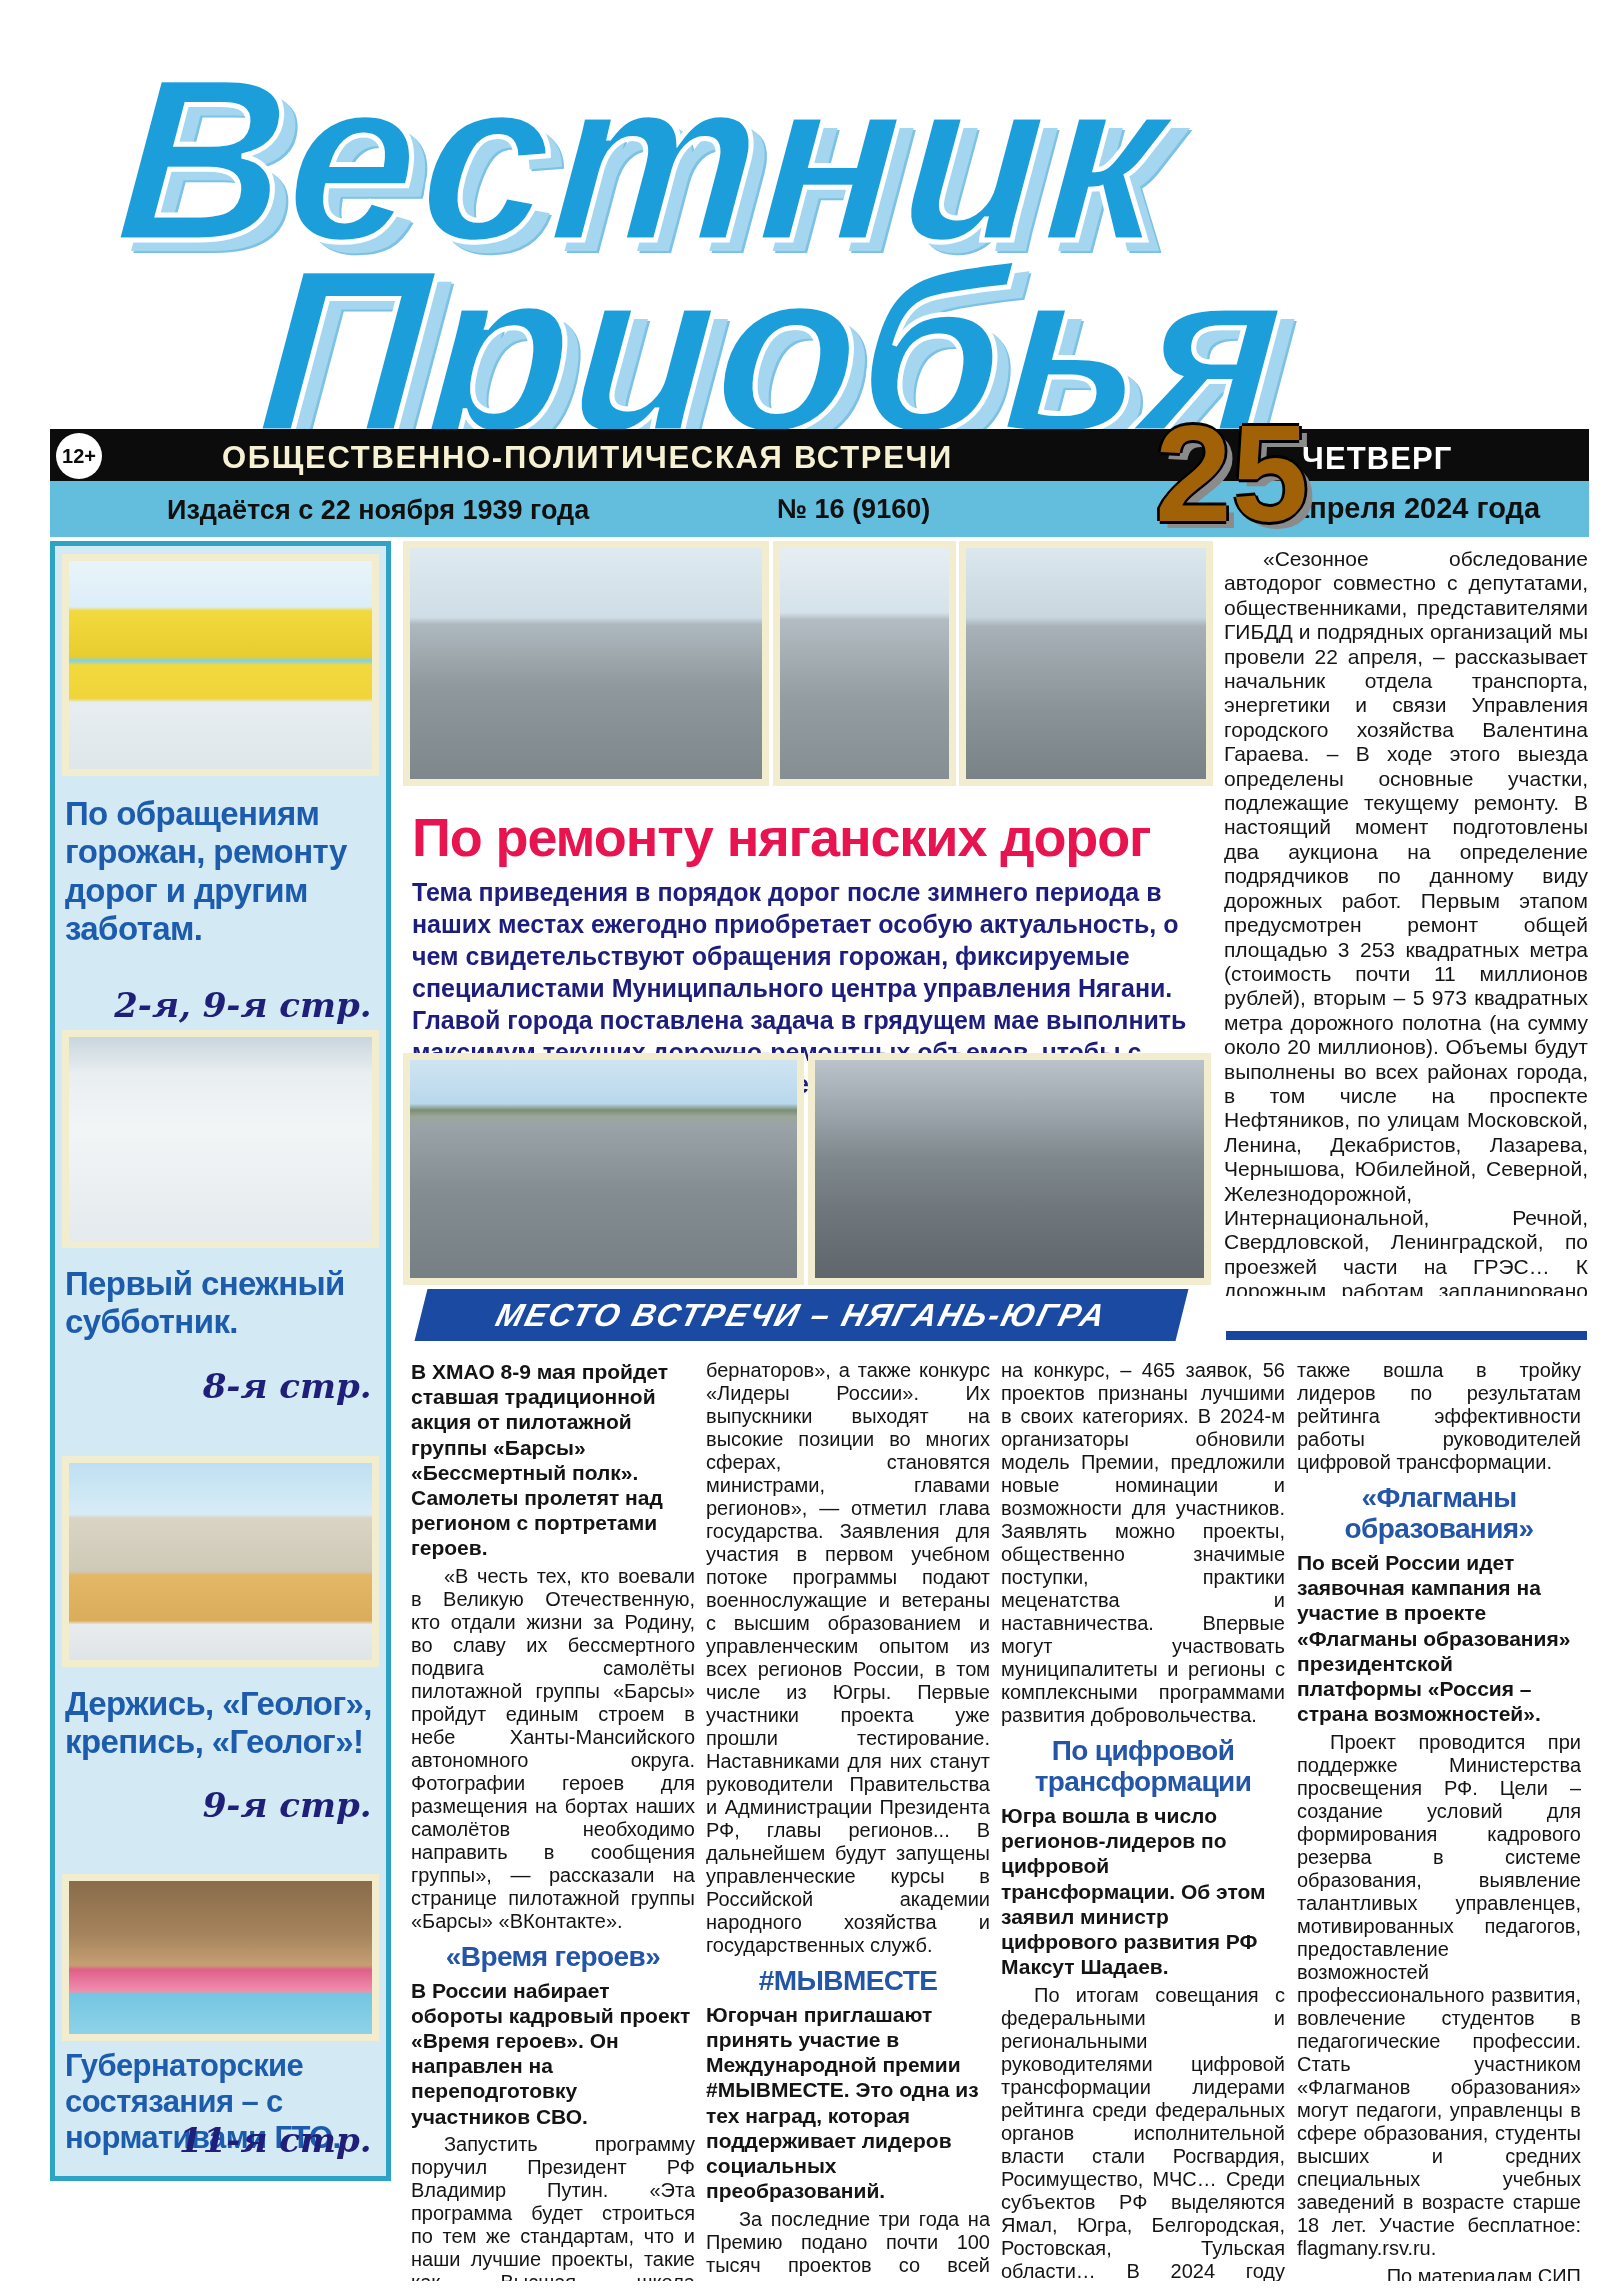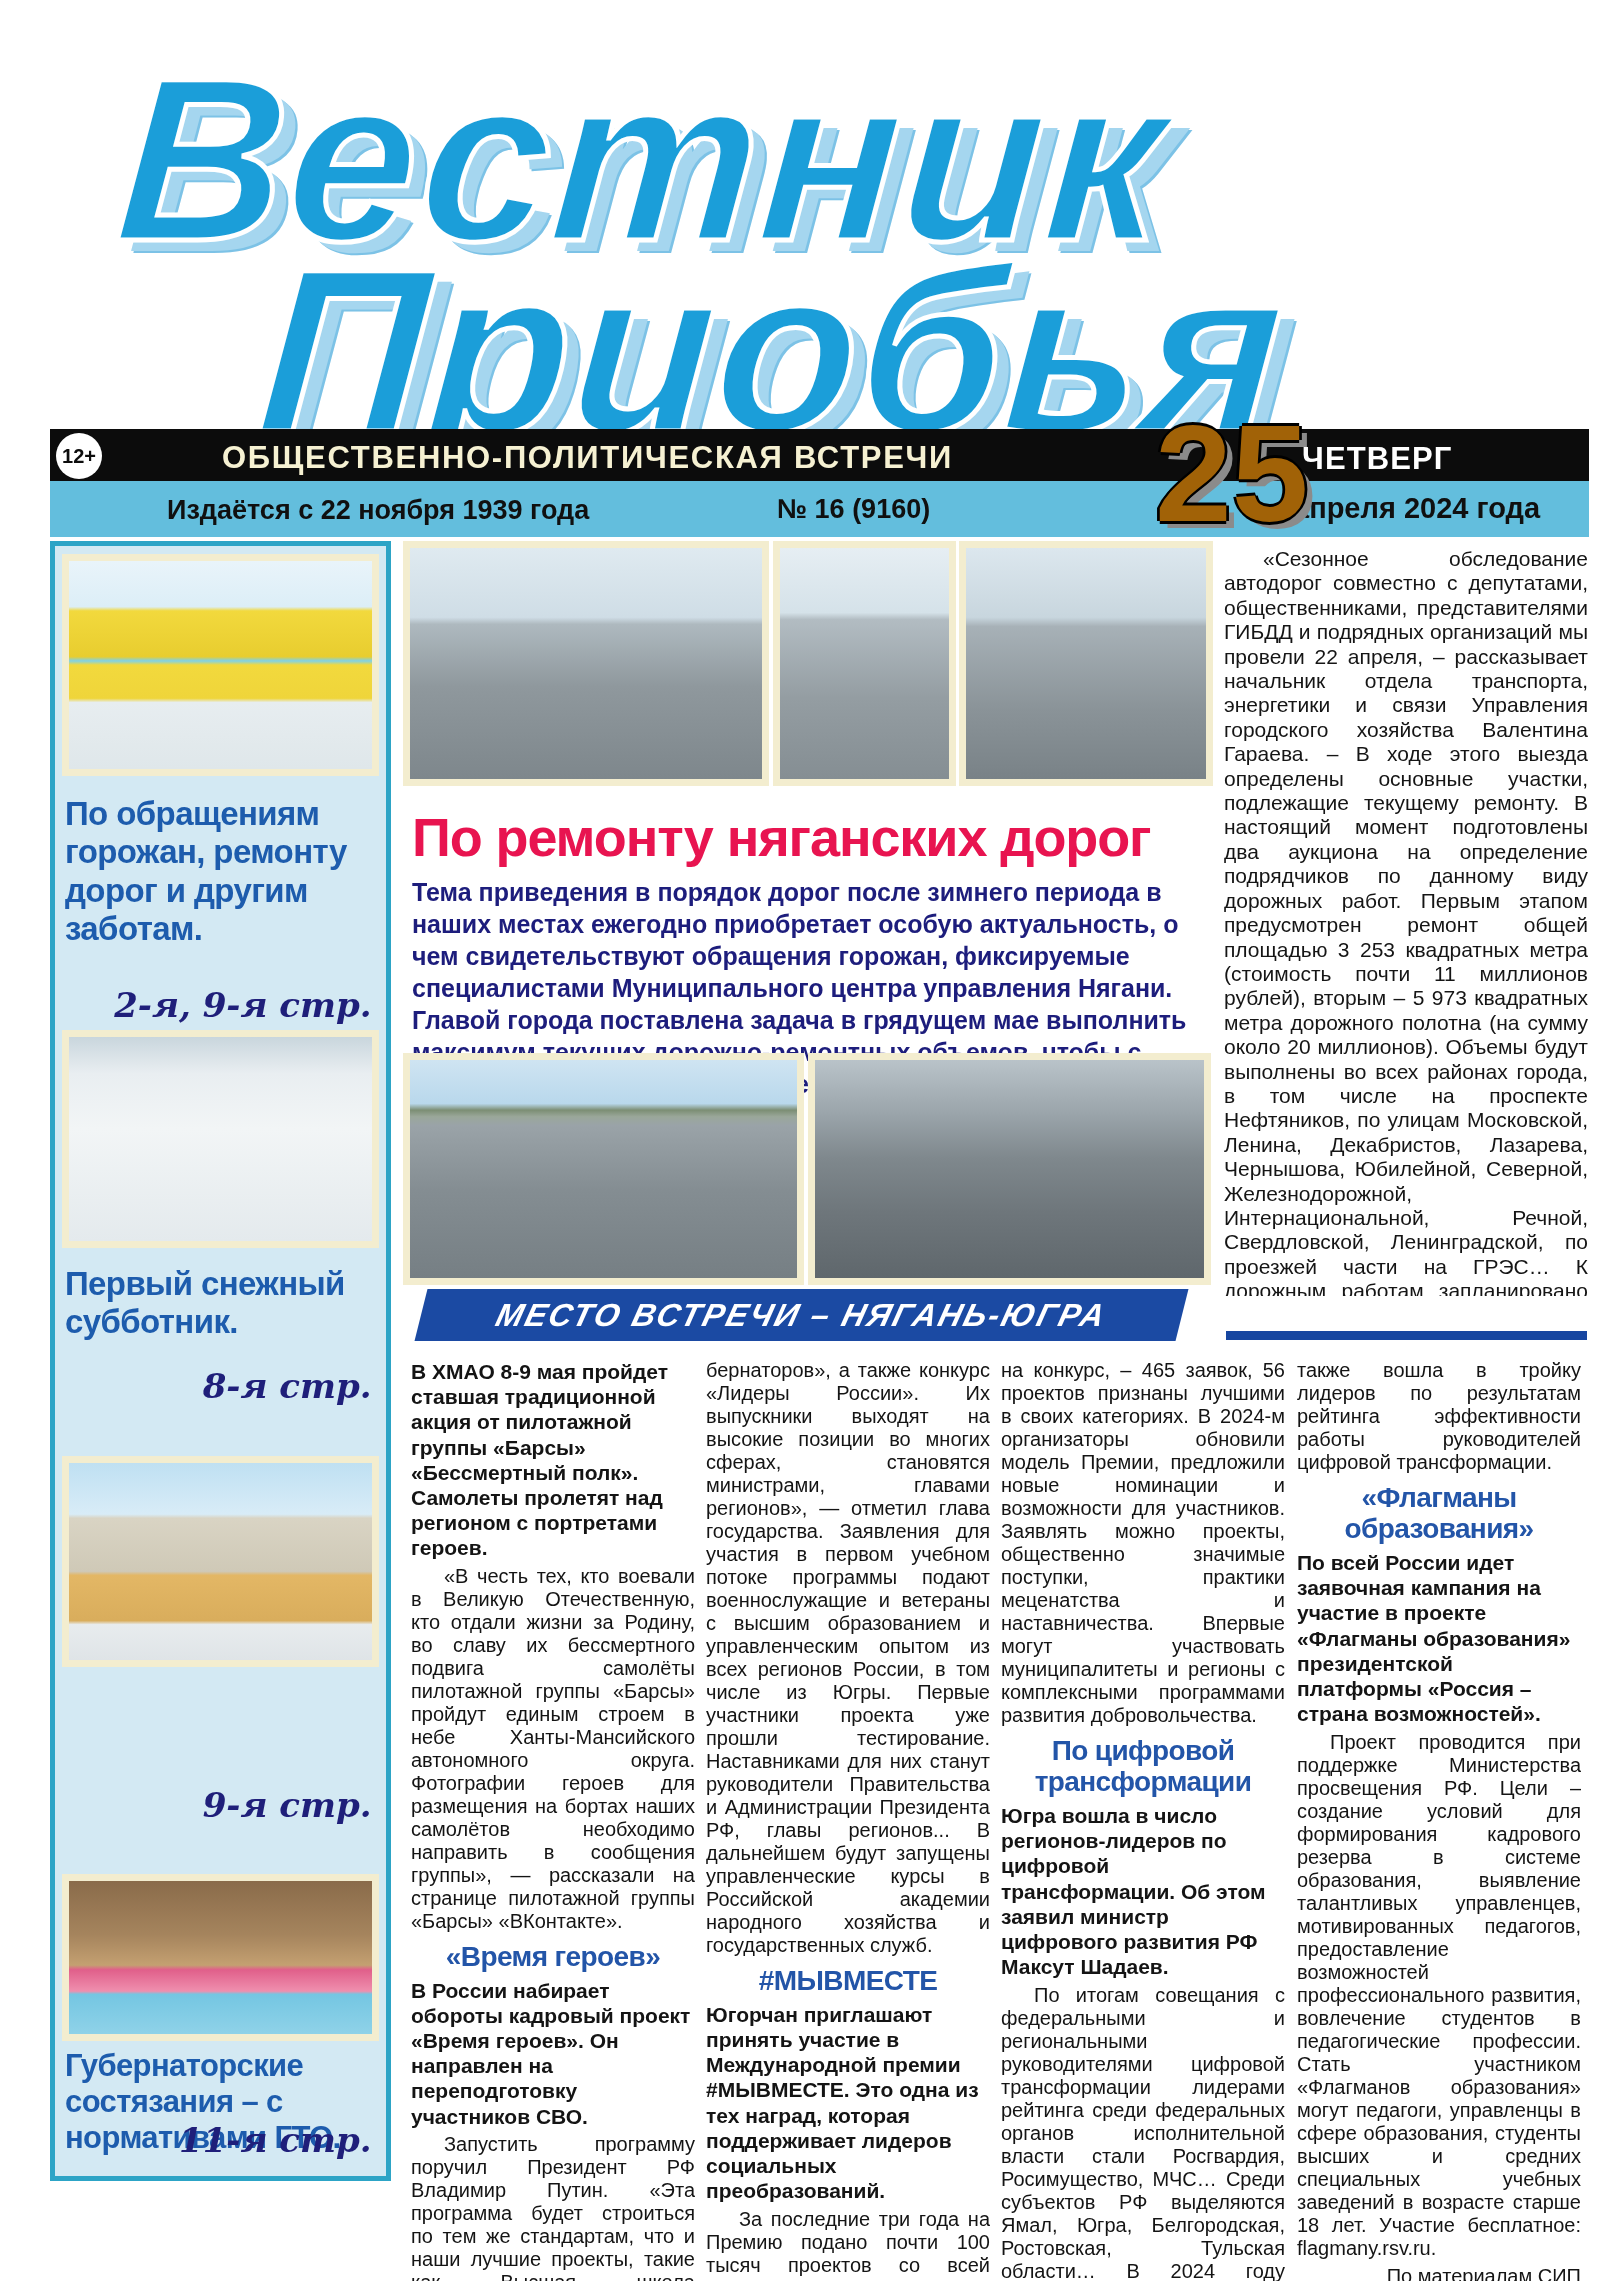--- a/index.html
+++ b/index.html
@@ -91,20 +91,21 @@
 <div class="abs sidebar">
   <div class="sphoto ph-school" style="top:7.8px;height:222px;"></div>
   <div class="side-title" style="top:249px;">По обращениям горожан, ремонту дорог и другим заботам.</div>
   <div class="side-pages" style="top:439px;">2-я, 9-я стр.</div>
 
   <div class="sphoto ph-snow" style="top:484px;height:218px;"></div>
   <div class="side-title" style="top:719px;">Первый снежный субботник.</div>
   <div class="side-pages" style="top:820px;">8-я стр.</div>
 
   <div class="sphoto ph-build" style="top:910px;height:211px;"></div>
+  <div class="side-title" style="top:1139px;">Держись, «Геолог», крепись, «Геолог»!</div>
   <div class="side-pages" style="top:1239px;">9-я стр.</div>
 
   <div class="sphoto ph-gym" style="top:1328px;height:167px;"></div>
   <div class="side-title" style="top:1502px;font-size:31px;">Губернаторские состязания – с нормативами ГТО.</div>
   <div class="side-pages" style="top:1574px;">11-я стр.</div>
 </div>
 
 <div class="mphoto ph-road1" style="left:403px;top:541px;width:366px;height:245px;"></div>
 <div class="mphoto ph-road2" style="left:773px;top:541px;width:183px;height:245px;"></div>
 <div class="mphoto ph-road3" style="left:959px;top:541px;width:254px;height:245px;"></div>

